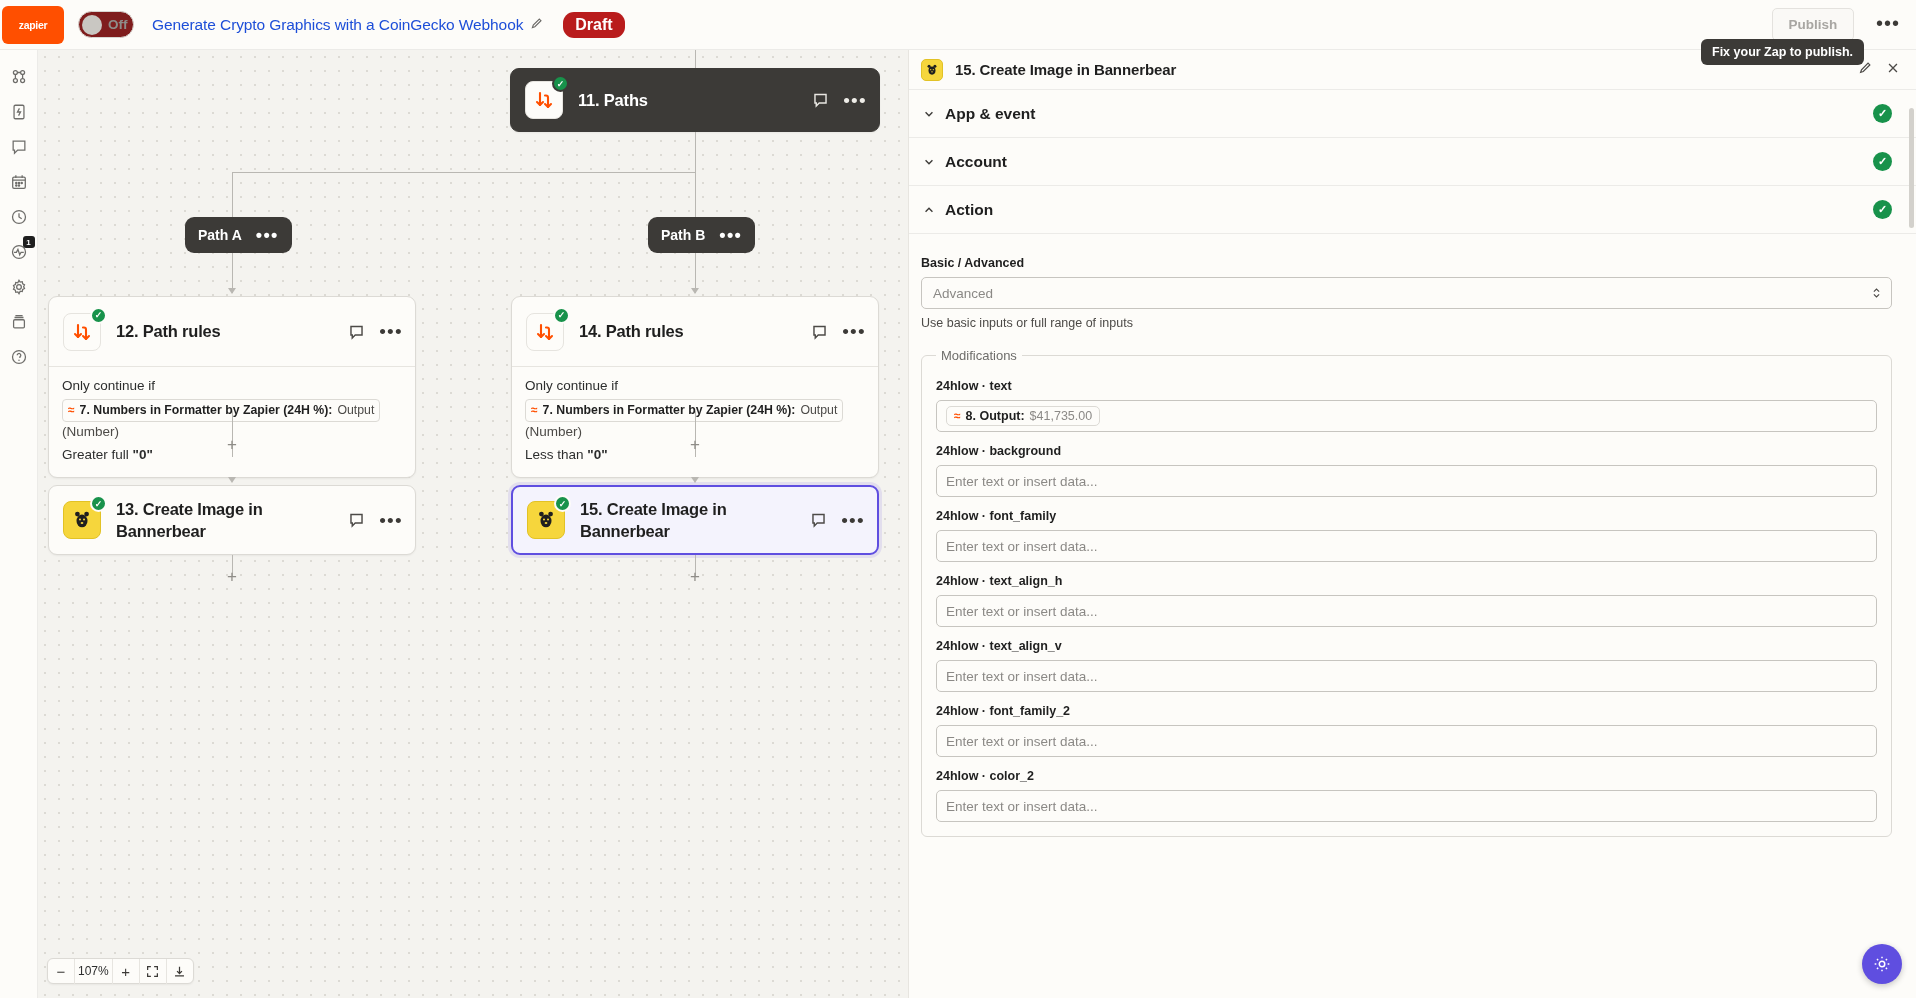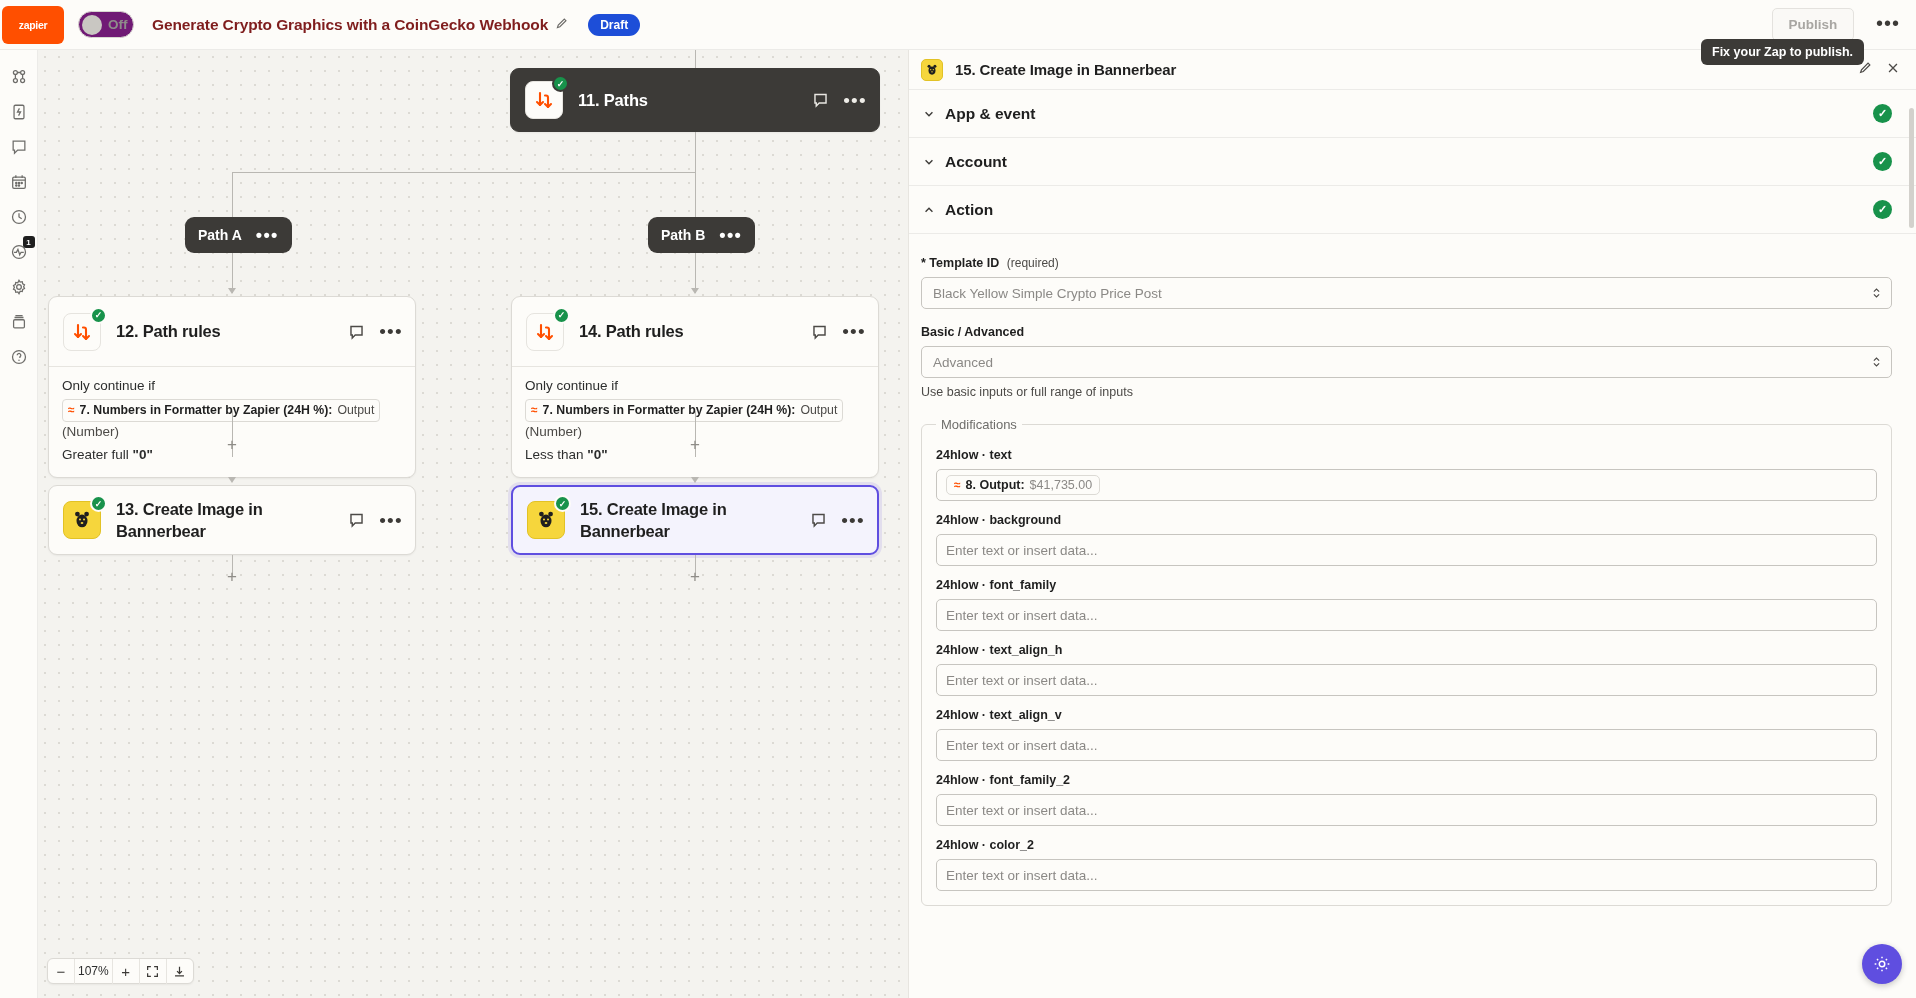--- a/index.html
+++ b/index.html
@@ -21,35 +21,35 @@
   #zapier-logo {
     width: 62px; height: 38px; margin-left: 2px;
     background: #ff4f00; border-radius: 6px;
     color: #fff; font-size: 10.5px; font-weight: bold;
     display: flex; align-items: center; justify-content: center;
     letter-spacing: -0.3px;
   }
   #onoff {
     margin-left: 14px;
     width: 56px; height: 27px; border-radius: 14px;
-    border: 1px solid #d8d6d1; background: #701a75;
+    border: 1px solid #d8d6d1; background: #7f1d1d;
     display: flex; align-items: center; padding: 0 3px;
   }
   #onoff .knob { width: 20px; height: 20px; border-radius: 50%; background: #c9c7c2; }
   #onoff .lbl { font-size: 13.5px; color: #8e8d8a; margin-left: 6px; font-weight: 600;}
   #zap-title {
-    margin-left: 18px; font-size: 15.5px; font-weight: bold; color: #7f1d1d;
+    margin-left: 18px; font-size: 15.5px; font-weight: normal; color: #1d4ed8;
     letter-spacing: -0.1px;
     text-align: center;
   }
   #edit-title-icon { margin-left: 7px; color: #6b6a67; font-size: 13px; cursor: pointer; }
   #draft-badge {
     margin-left: 20px;
-    background: #1d4ed8; color: #fff;
-    font-size: 12px; font-weight: bold;
+    background: #b91c1c; color: #fff;
+    font-size: 16px; font-weight: bold;
     border-radius: 11px; padding: 4px 12px;
   }
   #publish-btn {
     position: absolute; right: 62px; top: 8px;
     width: 82px; height: 33px; border-radius: 5px;
     border: 1px solid #e4e2de; background: #faf9f6;
     color: #a8a6a2; font-size: 13.5px; font-weight: 600;
     display: flex; align-items: center; justify-content: center;
   }
   #topbar-more {
@@ -627,35 +627,20 @@
       <svg width="12" height="12" viewBox="0 0 14 14" fill="none" stroke="currentColor" stroke-width="1.6">
         <path d="M3 9l4-4 4 4"></path>
       </svg>
     </span>
     <span class="section-label">Action</span>
     <span class="section-check">✓</span>
   </div>
 
   <div id="form">
 
-    <div class="fld">
-      <div class="fld-label">
-        <span class="star">*</span>
-        <span>Template ID</span>
-        <span class="req">(required)</span>
-      </div>
-      <div class="input select">
-        <span>Black Yellow Simple Crypto Price Post</span>
-        <span class="stepper">
-          <svg width="9" height="14" viewBox="0 0 10 16" fill="none" stroke="currentColor" stroke-width="1.3">
-            <path d="M2 6.5l3-3 3 3M2 9.5l3 3 3-3"></path>
-          </svg>
-        </span>
-      </div>
-    </div>
 
     <div class="fld">
       <div class="fld-label">Basic / Advanced</div>
       <div class="input select">
         <span>Advanced</span>
         <span class="stepper">
           <svg width="9" height="14" viewBox="0 0 10 16" fill="none" stroke="currentColor" stroke-width="1.3">
             <path d="M2 6.5l3-3 3 3M2 9.5l3 3 3-3"></path>
           </svg>
         </span>

